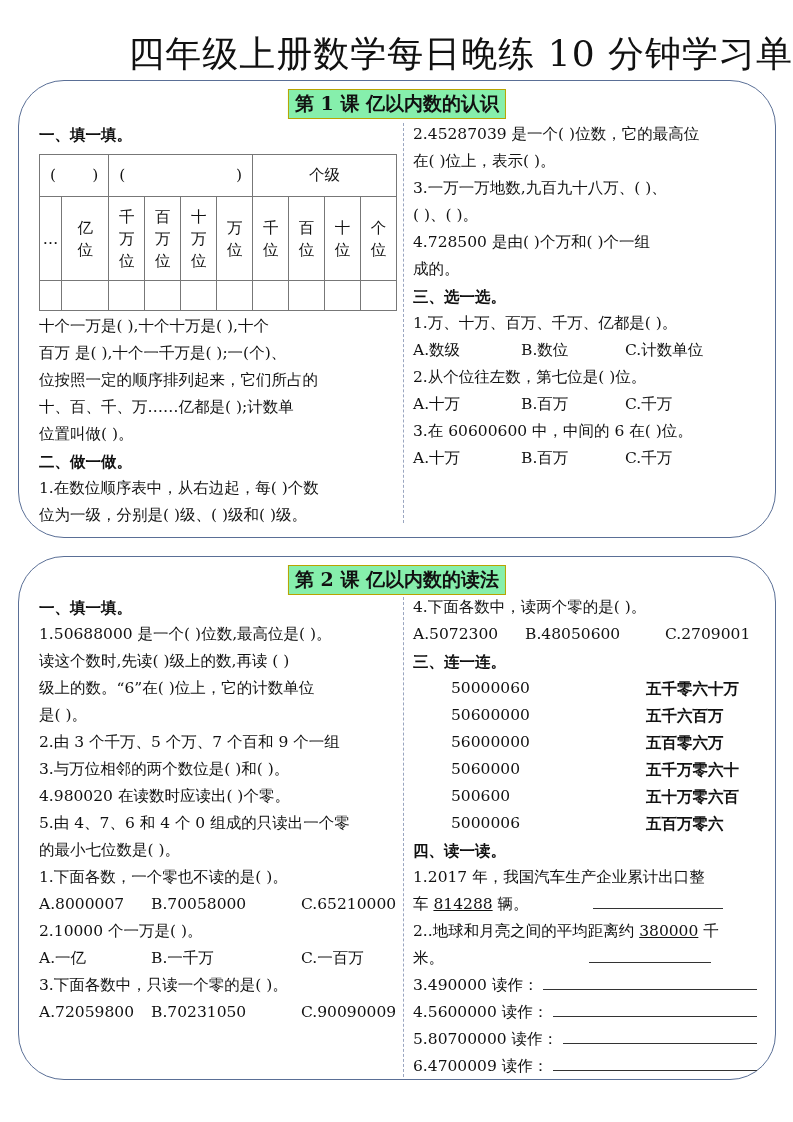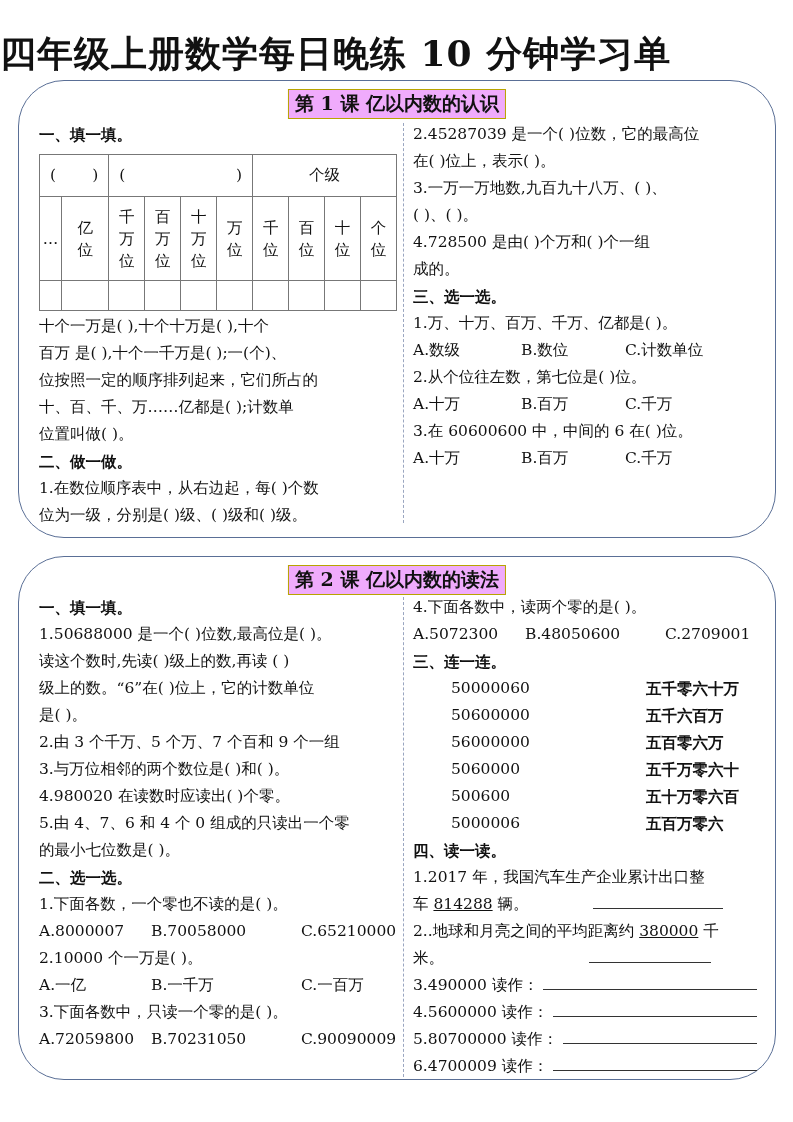--- a/index.html
+++ b/index.html
@@ -2,34 +2,34 @@
 <html><head>
 <meta charset="utf-8">
 <style>
   html, body { margin: 0; padding: 0; background: #ffffff; }
   body {
     width: 793px; height: 1122px; position: relative; overflow: hidden;
     font-family: "DejaVu Serif", "Liberation Serif", serif;
     color: #111;
   }
   .page-title {
-    position: absolute; left: 0; top: 30px; width: 793px; text-align: left;
-    font-size: 36px; font-weight: bold; letter-spacing: 1px; color: #111;
+    position: absolute; left: 0; top: 30px; width: 793px; text-align: right;
+    font-size: 36px; font-weight: normal; letter-spacing: 1px; color: #111;
     font-family: "DejaVu Serif", serif;
   }
   .card {
     position: absolute; left: 18px; width: 756px;
     border: 1.5px solid #5a6f96; border-radius: 46px;
     background: #fff;
   }
   .card1 { top: 80px; height: 456px; }
   .card2 { top: 556px; height: 522px; }
   .lesson-title {
     position: absolute; top: 8px; left: 50%; transform: translateX(-50%);
-    background: #f0abfc; border: 1px solid #b8a400;
+    background: #86efac; border: 1px solid #b8a400;
     padding: 1px 6px; font-size: 19px; font-weight: bold; white-space: nowrap;
     font-family: "DejaVu Serif", serif;
   }
   .col { position: absolute; font-size: 15.5px; line-height: 27px; }
   .col-left { left: 20px; width: 362px; }
   .col-right { left: 390px; width: 350px; padding-left: 4px; }
   .divider {
     position: absolute; left: 384px; width: 0; border-left: 1.5px dashed #9aa6c0;
   }
   .card1 .col { top: 40px; }
@@ -162,21 +162,20 @@
     <div class="line sec">一、填一填。</div>
     <div class="line">1.50688000 是一个(   )位数,最高位是(     )。</div>
     <div class="line">读这个数时,先读(      )级上的数,再读  (   )</div>
     <div class="line">级上的数。“6”在(   )位上，它的计数单位</div>
     <div class="line">是(     )。</div>
     <div class="line">2.由 3 个千万、5 个万、7 个百和 9 个一组</div>
     <div class="line">3.与万位相邻的两个数位是(       )和(      )。</div>
     <div class="line">4.980020 在读数时应读出(        )个零。</div>
     <div class="line">5.由 4、7、6 和 4 个 0 组成的只读出一个零</div>
     <div class="line">的最小七位数是(              )。</div>
-    <div class="line sec">二、选一选。</div>
 
     <div class="line">1.下面各数，一个零也不读的是(   )。</div>
     <div class="opts">
       <span class="o1b">A.8000007</span>
       <span class="o2b">B.70058000</span>
       <span>C.65210000</span>
     </div>
     <div class="line">2.10000 个一万是(   )。</div>
     <div class="opts">
       <span class="o1b">A.一亿</span>

